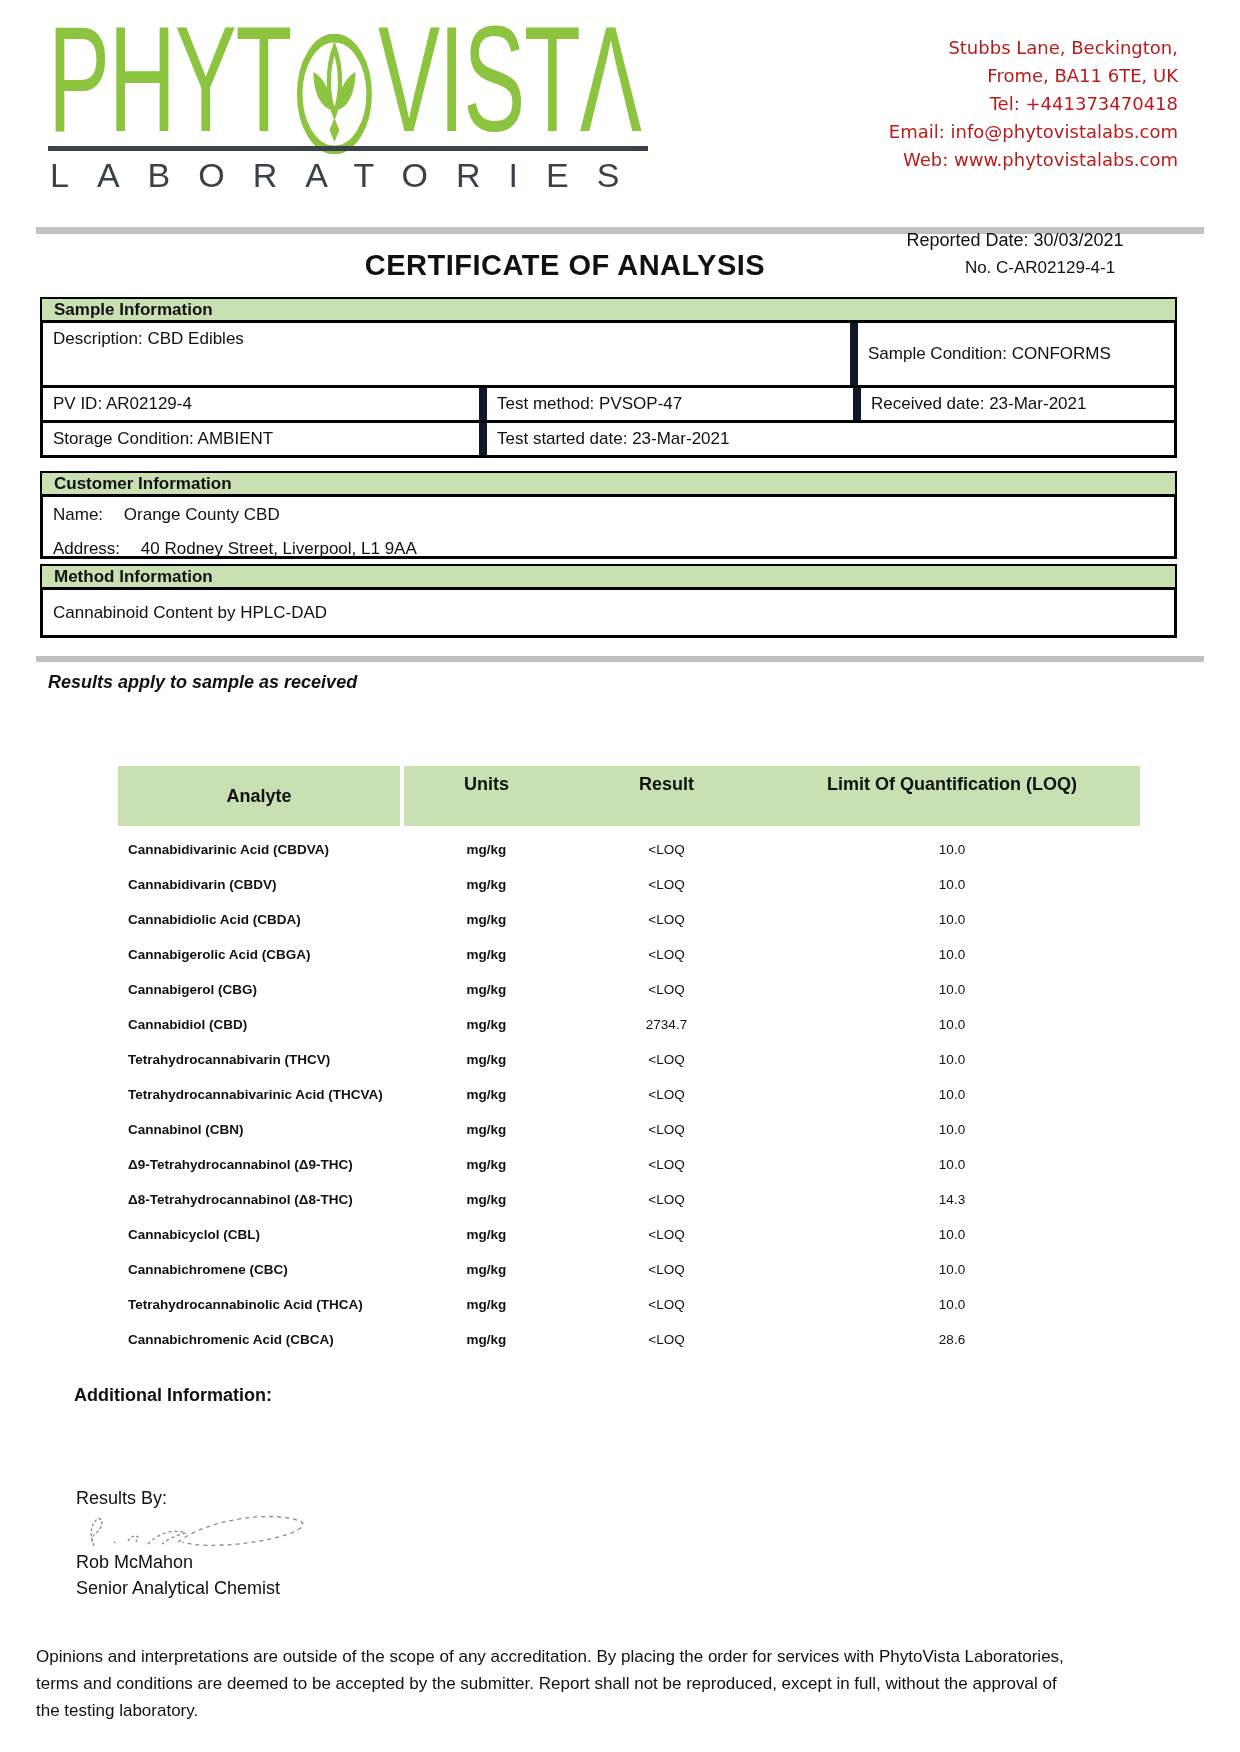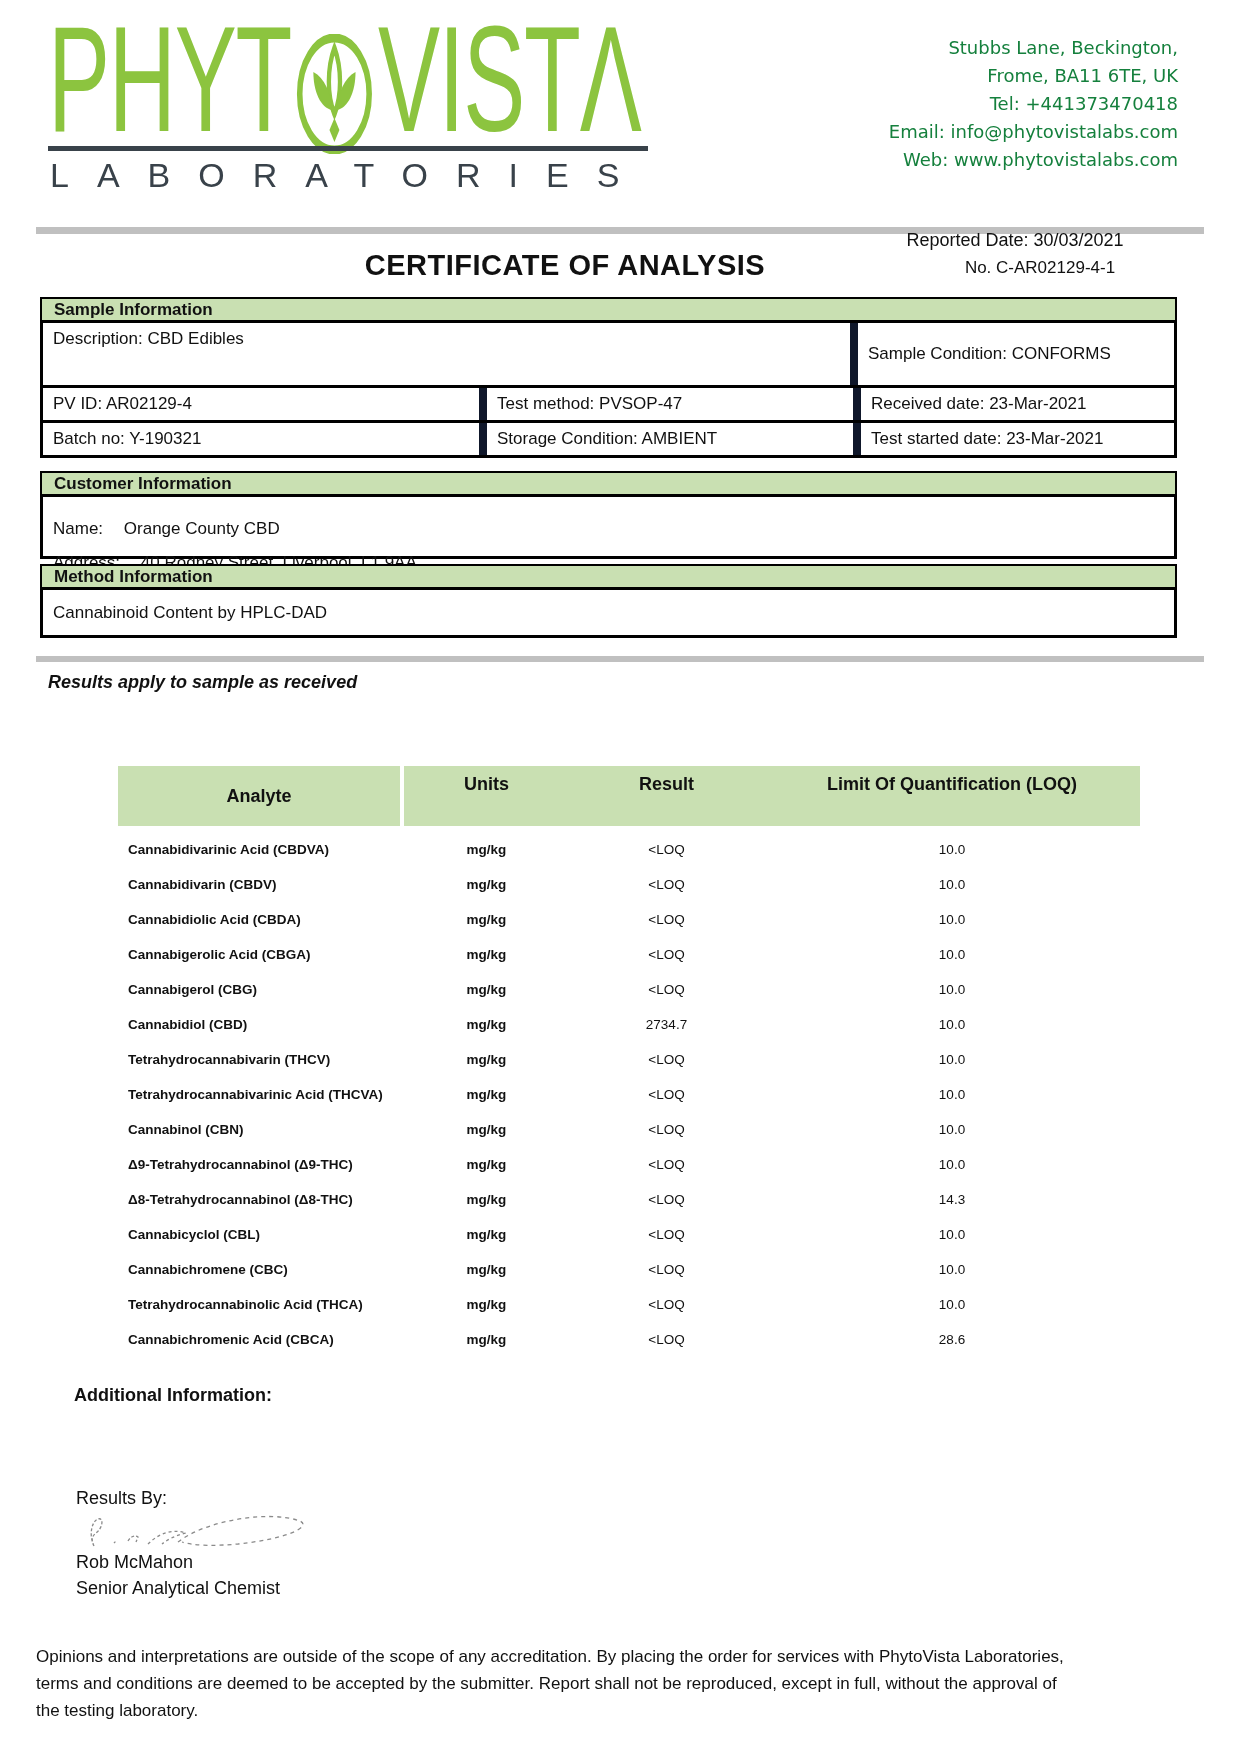--- a/index.html
+++ b/index.html
@@ -25,21 +25,21 @@
   .logo-word .ltr{letter-spacing:-2px;}
   .logo-emblem{margin:30px 6px 0 6px;}
   .logo-rule{position:absolute;top:146px;left:0;width:600px;height:5px;background:var(--rule-dark);}
   .logo-sub{
     position:absolute;top:156px;left:2px;width:620px;
     font-size:34px;letter-spacing:28px;color:var(--rule-dark);white-space:nowrap;
   }
   
   .lab-address{
     position:absolute;top:34px;right:62px;text-align:right;
-    font-family:"DejaVu Sans",sans-serif;font-size:18px;line-height:28px;color:#15803d;
+    font-family:"DejaVu Sans",sans-serif;font-size:18px;line-height:28px;color:#b91c1c;
   }
   
   .grayband{position:absolute;left:36px;width:1168px;background:var(--divider-gray);}
   .band-top{top:227px;height:7px;}
   .band-mid{top:656px;height:6px;}
   .reported-date{position:absolute;top:230px;left:880px;width:270px;text-align:center;font-size:18px;}
   .cert-no{position:absolute;top:258px;left:920px;width:240px;text-align:center;font-size:17px;}
   .doc-title{position:absolute;top:249px;left:170px;width:790px;text-align:center;
     font-size:29px;font-weight:700;letter-spacing:0.5px;}
   
@@ -50,21 +50,21 @@
   }
   .info-body{border:3px solid #000;border-top:none;}
   .grid{display:grid;}
   .grid + .grid{border-top:3px solid #000;}
   .cell{border-right:8px solid #0f172a;padding:0 10px;font-size:17px;display:flex;align-items:center;}
   .cell:last-child{border-right:none;}
   .cell.top{align-items:flex-start;padding-top:6px;}
   .r1{grid-template-columns:815px 1fr;height:62px;}
   .r2{grid-template-columns:444px 374px 1fr;height:35px;}
   .free-body{padding:4px 10px;font-size:17px;}
-  .free-line{margin-top:18px;}
+  .free-line{margin-top:4px;}
   .free-line + .free-line{margin-top:14px;}
   .lbl{display:inline-block;}
   .val{margin-left:16px;}
   
   .results-note{position:absolute;top:672px;left:48px;font-size:18px;font-weight:700;font-style:italic;}
   .results-head{position:absolute;top:766px;left:118px;width:1022px;height:60px;}
   .head-analyte{
     position:absolute;left:0;top:0;width:282px;height:100%;background:var(--band-green);
     text-align:center;padding-top:20px;font-weight:700;font-size:18px;
   }
@@ -128,21 +128,20 @@
       <div class="grid r1">
         <div class="cell top">Description: CBD Edibles</div>
         <div class="cell">Sample Condition: CONFORMS</div>
       </div>
       <div class="grid r2">
         <div class="cell">PV ID: AR02129-4</div>
         <div class="cell">Test method: PVSOP-47</div>
         <div class="cell">Received date: 23-Mar-2021</div>
       </div>
       <div class="grid r2">
-        <div class="cell">Batch no: Y-190321</div>
         <div class="cell">Storage Condition: AMBIENT</div>
         <div class="cell">Test started date: 23-Mar-2021</div>
       </div>
     </div>
   </div>
 
   <div class="info-block" style="top:471px;">
     <div class="sect-head">Customer Information</div>
     <div class="info-body free-body" style="height:62px;">
       <div class="free-line">

